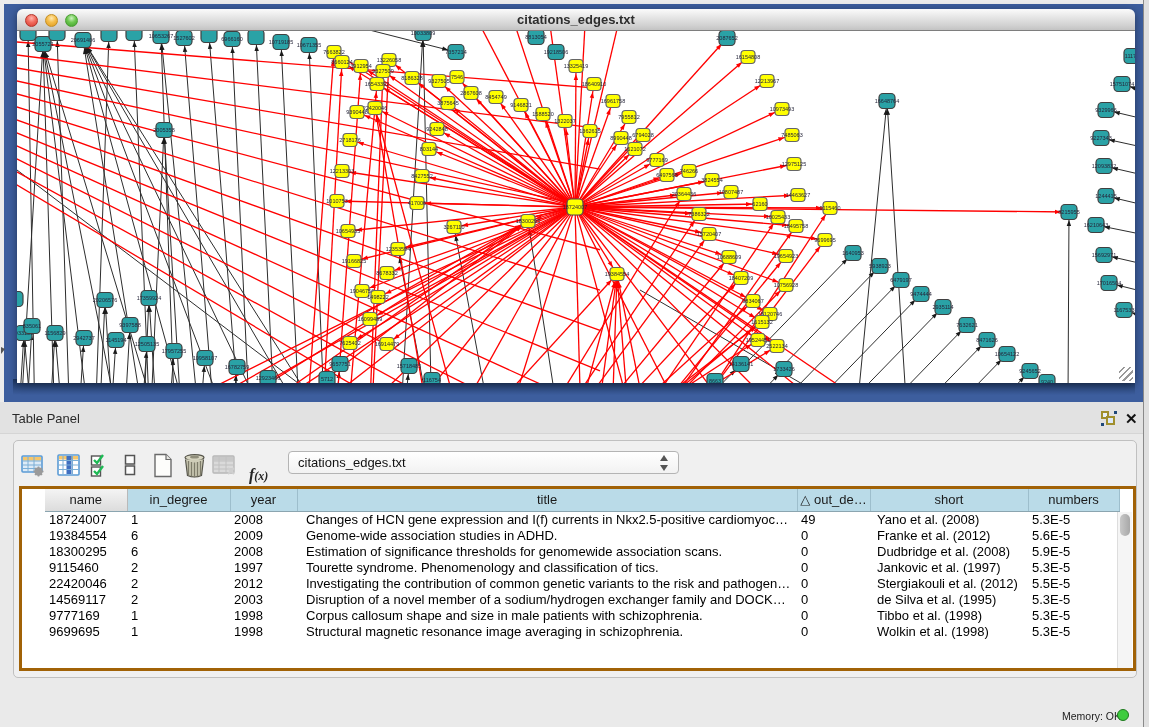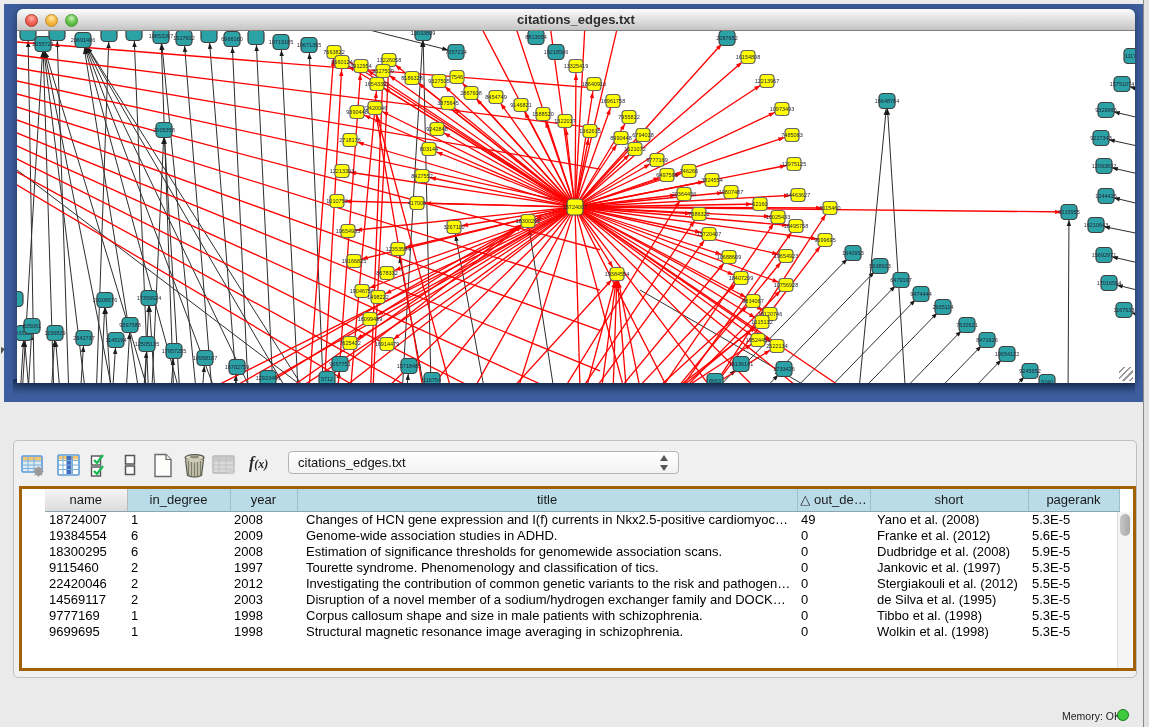--- a/index.html
+++ b/index.html
@@ -737,20 +737,30 @@
 <rect x="593.0" y="236.5" width="14" height="13" rx="3.5" fill="#ffff00" stroke="#666666" stroke-width="1.2"></rect>
         <text x="600" y="245.2" font-size="5.5" fill="#26263a" text-anchor="middle" font-family="Liberation Sans, sans-serif">19384554</text>
 <rect x="550.0" y="168.0" width="16" height="16" rx="4" fill="#ffff00" stroke="#4d4d4d" stroke-width="1.2"></rect>
         <text x="558" y="178.2" font-size="5.5" fill="#26263a" text-anchor="middle" font-family="Liberation Sans, sans-serif">18724007</text>
 </svg>
     <div class="grip"></div>
   </div>
 </div>
 <div class="cursor"></div>
 <div class="tpanel">
+  <div class="tpanel-head">
+    <div class="t">Table Panel</div>
+    <div class="floatico">
+        <div class="d1"></div>
+        <div class="d2"></div>
+        <div class="sq1"></div>
+        <div class="sq2"></div>
+      </div>
+    <div class="closex">✕</div>
+  </div>
   <div class="tcontainer">
     <div class="toolbar">
       <svg class="ic" style="left:0" width="24" height="24" viewBox="0 0 24 24">
           <rect x="1" y="3" width="20" height="16" rx="1" fill="#ddebf7" stroke="#5b9bd5" stroke-width="1.6"></rect>
           <rect x="2" y="4" width="18" height="3.5" fill="#f5c66b"></rect>
           <path d="M2 8h18M2 12h18M2 15.5h18M7 4v15M13 4v15" stroke="#7aaed6" stroke-width="1"></path>
           <circle cx="17.5" cy="18.5" r="4.2" fill="#9a9a9a"></circle>
           <circle cx="17.5" cy="18.5" r="1.6" fill="#e8e8e8"></circle>
           <g stroke="#9a9a9a" stroke-width="1.6">
             <path d="M17.5 13.5v10M12.5 18.5h10M14 15l7 7M21 15l-7 7"></path>
@@ -781,21 +791,21 @@
           <ellipse cx="11.5" cy="4" rx="4.5" ry="1.6" fill="#8f8d7a"></ellipse>
           <path d="M2.5 6.5 L4.5 22.5 Q11.5 25.5 18.5 22.5 L20.5 6.5" fill="#cfcdb8" stroke="#55544a" stroke-width="1.2"></path>
           <path d="M5.5 8v14M8.5 9v14.5M11.5 9.4v14.8M14.5 9v14.5M17.5 8v14" stroke="#7e7c6a" stroke-width="1.4"></path>
         </svg>
       <svg class="ic" style="left:191px" width="24" height="24" viewBox="0 0 24 24" opacity="0.55">
           <rect x="1" y="3" width="21" height="17" rx="1" fill="#c9c9c9" stroke="#8a8a8a" stroke-width="1.4"></rect>
           <rect x="2" y="4" width="19" height="3.5" fill="#a9a9a9"></rect>
           <path d="M2 8h19M2 12h19M2 16h19M7 4v16M14 4v16" stroke="#9a9a9a" stroke-width="1"></path>
           <path d="M16 15l6 6M22 15l-6 6" stroke="#b5b5b5" stroke-width="2"></path>
         </svg>
-      <div class="ic" style="left:228px; top:7px; font-size:16px; color:#262626; font-family:'Liberation Serif',serif; font-style:italic; font-weight:bold;">f<span style="font-size:12px; font-weight:bold;">(x)</span></div>
+      <div class="ic" style="left:228px; top:19px; font-size:16px; color:#262626; font-family:'Liberation Serif',serif; font-style:italic; font-weight:bold;">f<span style="font-size:12px; font-weight:bold;">(x)</span></div>
 
       <div class="combo">citations_edges.txt<span class="arr">
             <i class="up"></i>
             <i class="dn"></i>
           </span></div>
     </div>
     <div class="tbl">
       <table class="grid">
         <colgroup>
             <col style="width:82px">
@@ -807,21 +817,21 @@
             <col style="width:91px">
           </colgroup>
         <tbody>
             <tr>
               <th class="namecol">name</th>
               <th>in_degree</th>
               <th>year</th>
               <th>title</th>
               <th>△ out_de…</th>
               <th>short</th>
-              <th>pagerank</th>
+              <th>numbers</th>
             </tr>
         <tr>
               <td>18724007</td>
               <td>1</td>
               <td>2008</td>
               <td>Changes of HCN gene expression and I(f) currents in Nkx2.5-positive cardiomyoc…</td>
               <td>49</td>
               <td class="ctr">Yano et al. (2008)</td>
               <td>5.3E-5</td>
             </tr>

